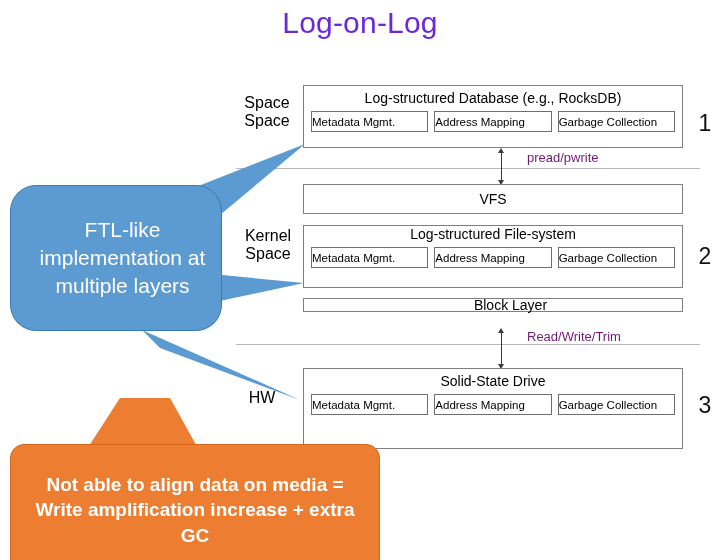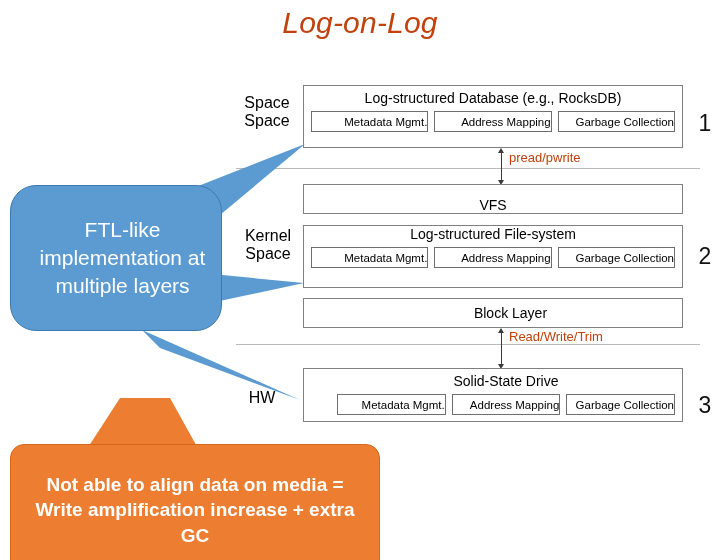--- a/index.html
+++ b/index.html
@@ -20,23 +20,22 @@
   }
 
   
   .title {
     position: absolute;
     left: 0;
     top: 6px;
     width: 720px;
     text-align: center;
     font-size: 30px;
-    color: #c2410c;
+    color: #6d28d9;
     letter-spacing: 0.2px;
-    font-style: italic;
   }
 
   
   .layer-box {
     position: absolute;
     box-sizing: border-box;
     border: 1.3px solid #7f7f7f;
     background: #ffffff;
   }
   .layer-title {
@@ -51,21 +50,21 @@
     padding: 0 7px;
     box-sizing: border-box;
     width: 100%;
   }
   .sub-box {
     box-sizing: border-box;
     border: 1.2px solid #6e6e6e;
     background: #ffffff;
     font-size: 11.5px;
     color: #000;
-    text-align: right;
+    text-align: left;
     line-height: 20px;
     height: 21px;
     flex: 1 1 0;
     margin: 0 3px;
     white-space: nowrap;
     overflow: hidden;
   }
   .sub-box:first-child { margin-left: 0; }
   .sub-box:last-child { margin-right: 0; }
 
@@ -107,22 +106,23 @@
     position: absolute;
     width: 0; height: 0;
     border-left: 3.6px solid transparent;
     border-right: 3.6px solid transparent;
   }
   .arrow-head.up   { border-bottom: 5.2px solid #3a3a3a; }
   .arrow-head.down { border-top: 5.2px solid #3a3a3a; }
   .arrow-label {
     position: absolute;
     font-size: 13px;
-    color: #c2410c;
+    color: #701a75;
     white-space: nowrap;
+    margin-left: 18px;
   }
 
   
   .callout {
     position: absolute;
     box-sizing: border-box;
     display: flex;
     align-items: center;
     justify-content: center;
     text-align: center;
@@ -184,45 +184,45 @@
     </div>
   </div>
 
   <div class="arrow-wrap" style="left:501px; top:150px; width:160px; height:34px;">
     <div class="arrow-line" style="left:0px; top:2px; height:30px;"></div>
     <div class="arrow-head up" style="left:-3.0px; top:-2px;"></div>
     <div class="arrow-head down" style="left:-3.0px; top:30px;"></div>
     <div class="arrow-label" style="left:8px; top:0px;">pread/pwrite</div>
   </div>
 
-  <div class="layer-box" style="left:303px; top:184px; width:380px; height:30px; display:flex; align-items:flex-end; justify-content:center;">
+  <div class="layer-box" style="left:303px; top:184px; width:380px; height:30px; display:flex; align-items:center; justify-content:center;">
     <div class="layer-title" style="width:100%;">VFS</div>
   </div>
 
   <div class="layer-box" style="left:303px; top:225px; width:380px; height:63px; ">
     <div class="layer-title">Log-structured File-system</div>
     <div class="sub-row" style="margin-top:5px;">
       <div class="sub-box">Metadata Mgmt.</div>
       <div class="sub-box">Address Mapping</div>
       <div class="sub-box">Garbage Collection</div>
     </div>
   </div>
 
-  <div class="layer-box" style="left:303px; top:298px; width:380px; height:30px; display:flex; align-items:center; justify-content:center;padding-left:35px;">
+  <div class="layer-box" style="left:303px; top:298px; width:380px; height:14px; display:flex; align-items:center; justify-content:center;padding-left:35px;">
     <div class="layer-title" style="width:100%;">Block Layer</div>
   </div>
 
   <div class="arrow-wrap" style="left:501px; top:330px; width:180px; height:38px;">
     <div class="arrow-line" style="left:0px; top:2px; height:34px;"></div>
     <div class="arrow-head up" style="left:-3.0px; top:-2px;"></div>
     <div class="arrow-head down" style="left:-3.0px; top:34px;"></div>
     <div class="arrow-label" style="left:8px; top:-1px;">Read/Write/Trim</div>
   </div>
 
-  <div class="layer-box" style="left:303px; top:368px; width:380px; height:54px; padding-top:4px;padding-left:26px;">
+  <div class="layer-box" style="left:303px; top:368px; width:380px; height:81px; padding-top:4px;">
     <div class="layer-title">Solid-State Drive</div>
     <div class="sub-row" style="margin-top:5px;">
       <div class="sub-box">Metadata Mgmt.</div>
       <div class="sub-box">Address Mapping</div>
       <div class="sub-box">Garbage Collection</div>
     </div>
   </div>
 
   <div class="index-num" style="left:694px; top:110px;">1</div>
   <div class="index-num" style="left:694px; top:243px;">2</div>

